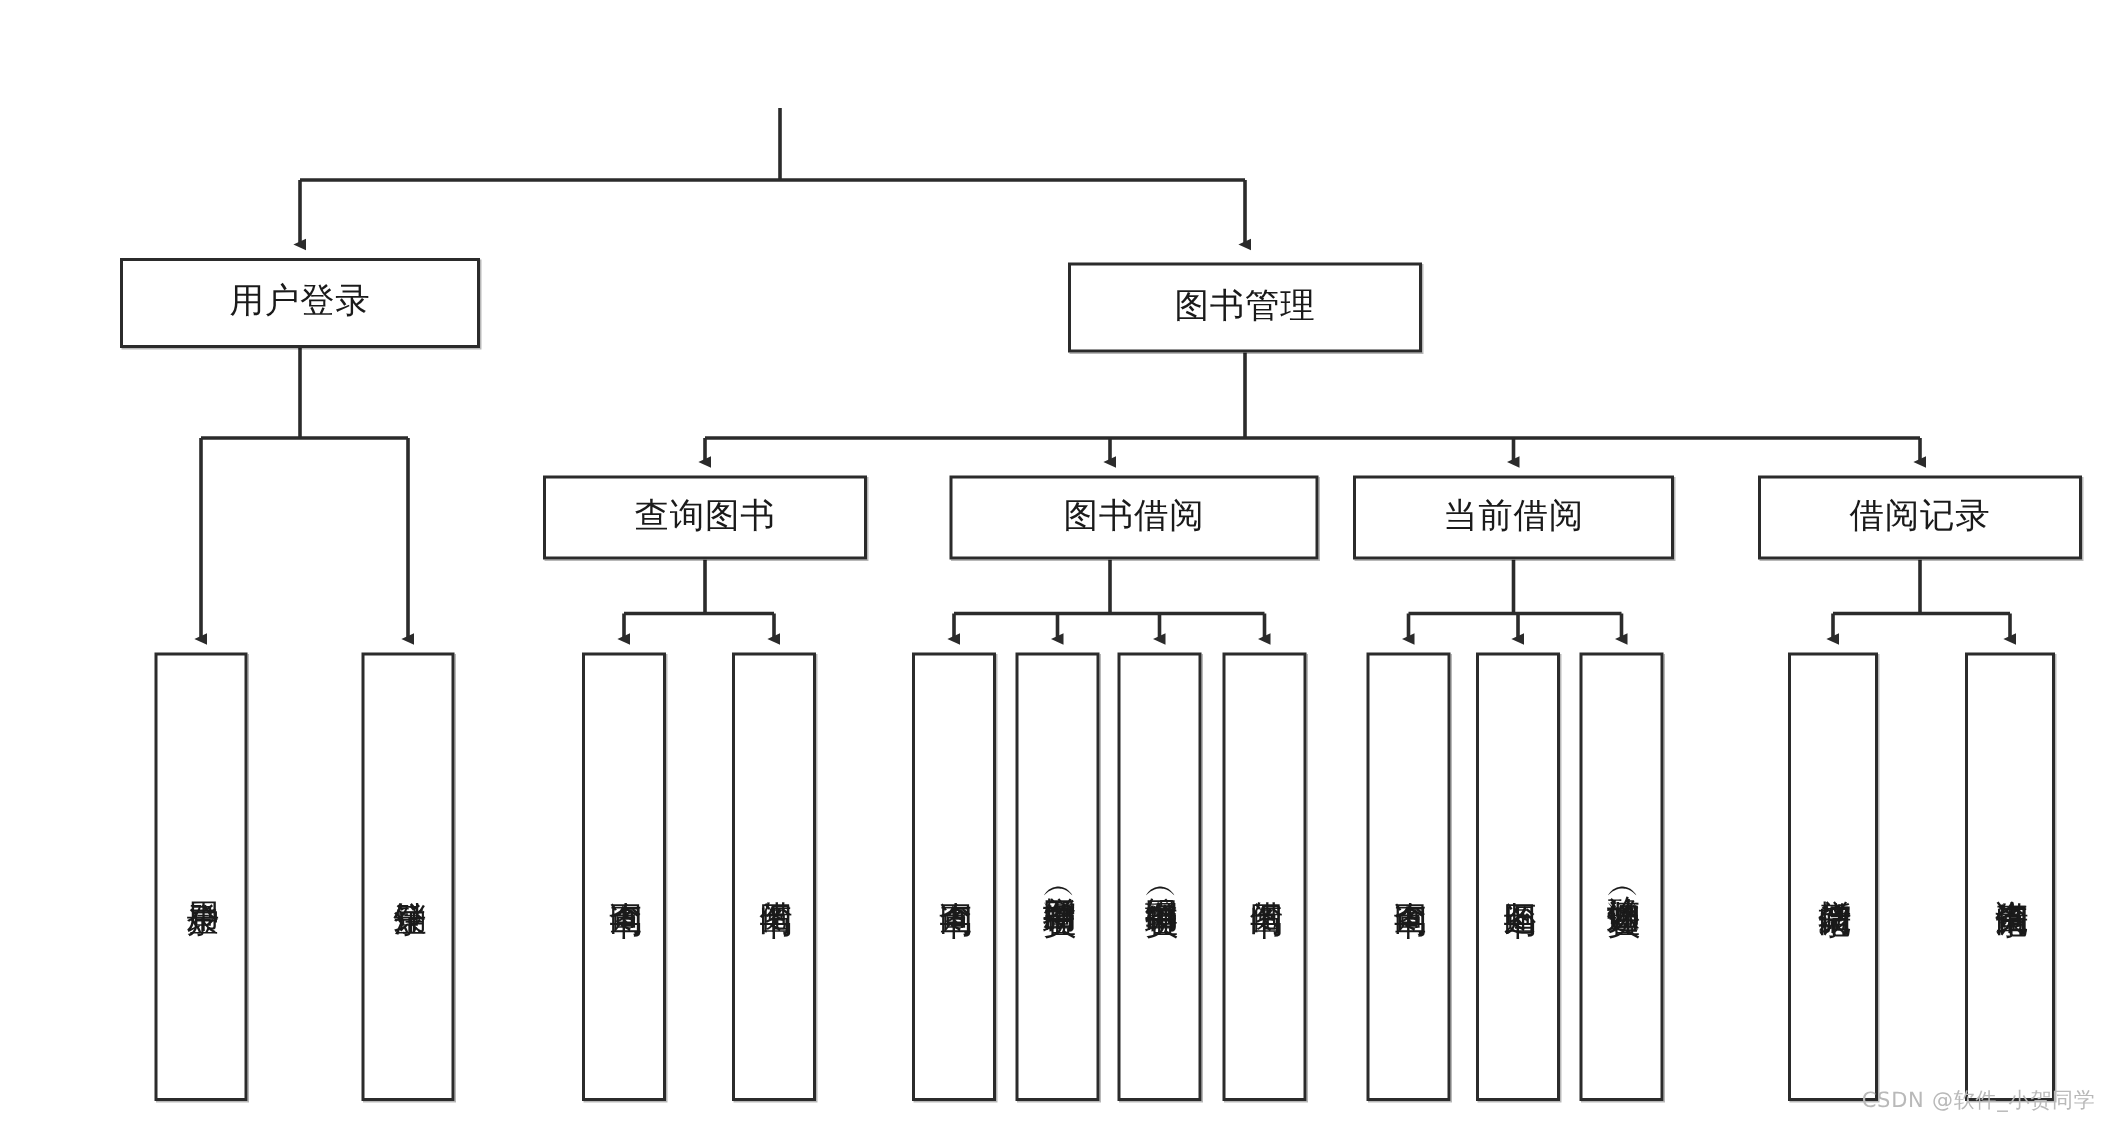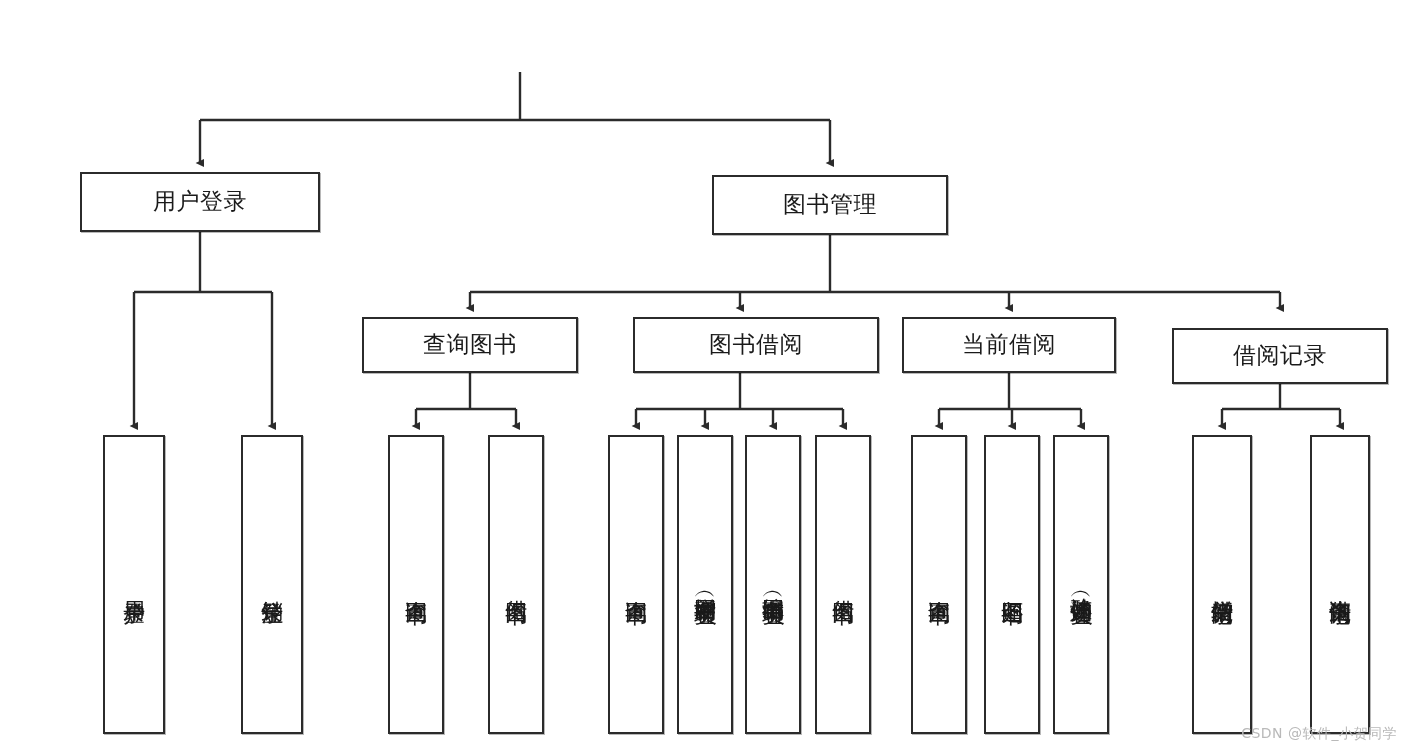--- a/index.html
+++ b/index.html
@@ -131,21 +131,21 @@
   </div>
 
   <div class="node horizontal" style="left: 633px; top: 317px; width: 246px; height: 56px;">
     <span class="label">图书借阅</span>
   </div>
 
   <div class="node horizontal" style="left: 902px; top: 317px; width: 214px; height: 56px;">
     <span class="label">当前借阅</span>
   </div>
 
-  <div class="node horizontal" style="left: 1172px; top: 328px; width: 216px; height: 56px;">
+  <div class="node horizontal" style="left: 1172px; top: 317px; width: 216px; height: 56px;">
     <span class="label">借阅记录</span>
   </div>
 
   <div class="node vertical" style="left: 103px; top: 435px; width: 62px; height: 299px;">
     <span class="label">用户登录</span>
   </div>
 
   <div class="node vertical" style="left: 241px; top: 435px; width: 62px; height: 299px;">
     <span class="label">注销登录</span>
   </div>

